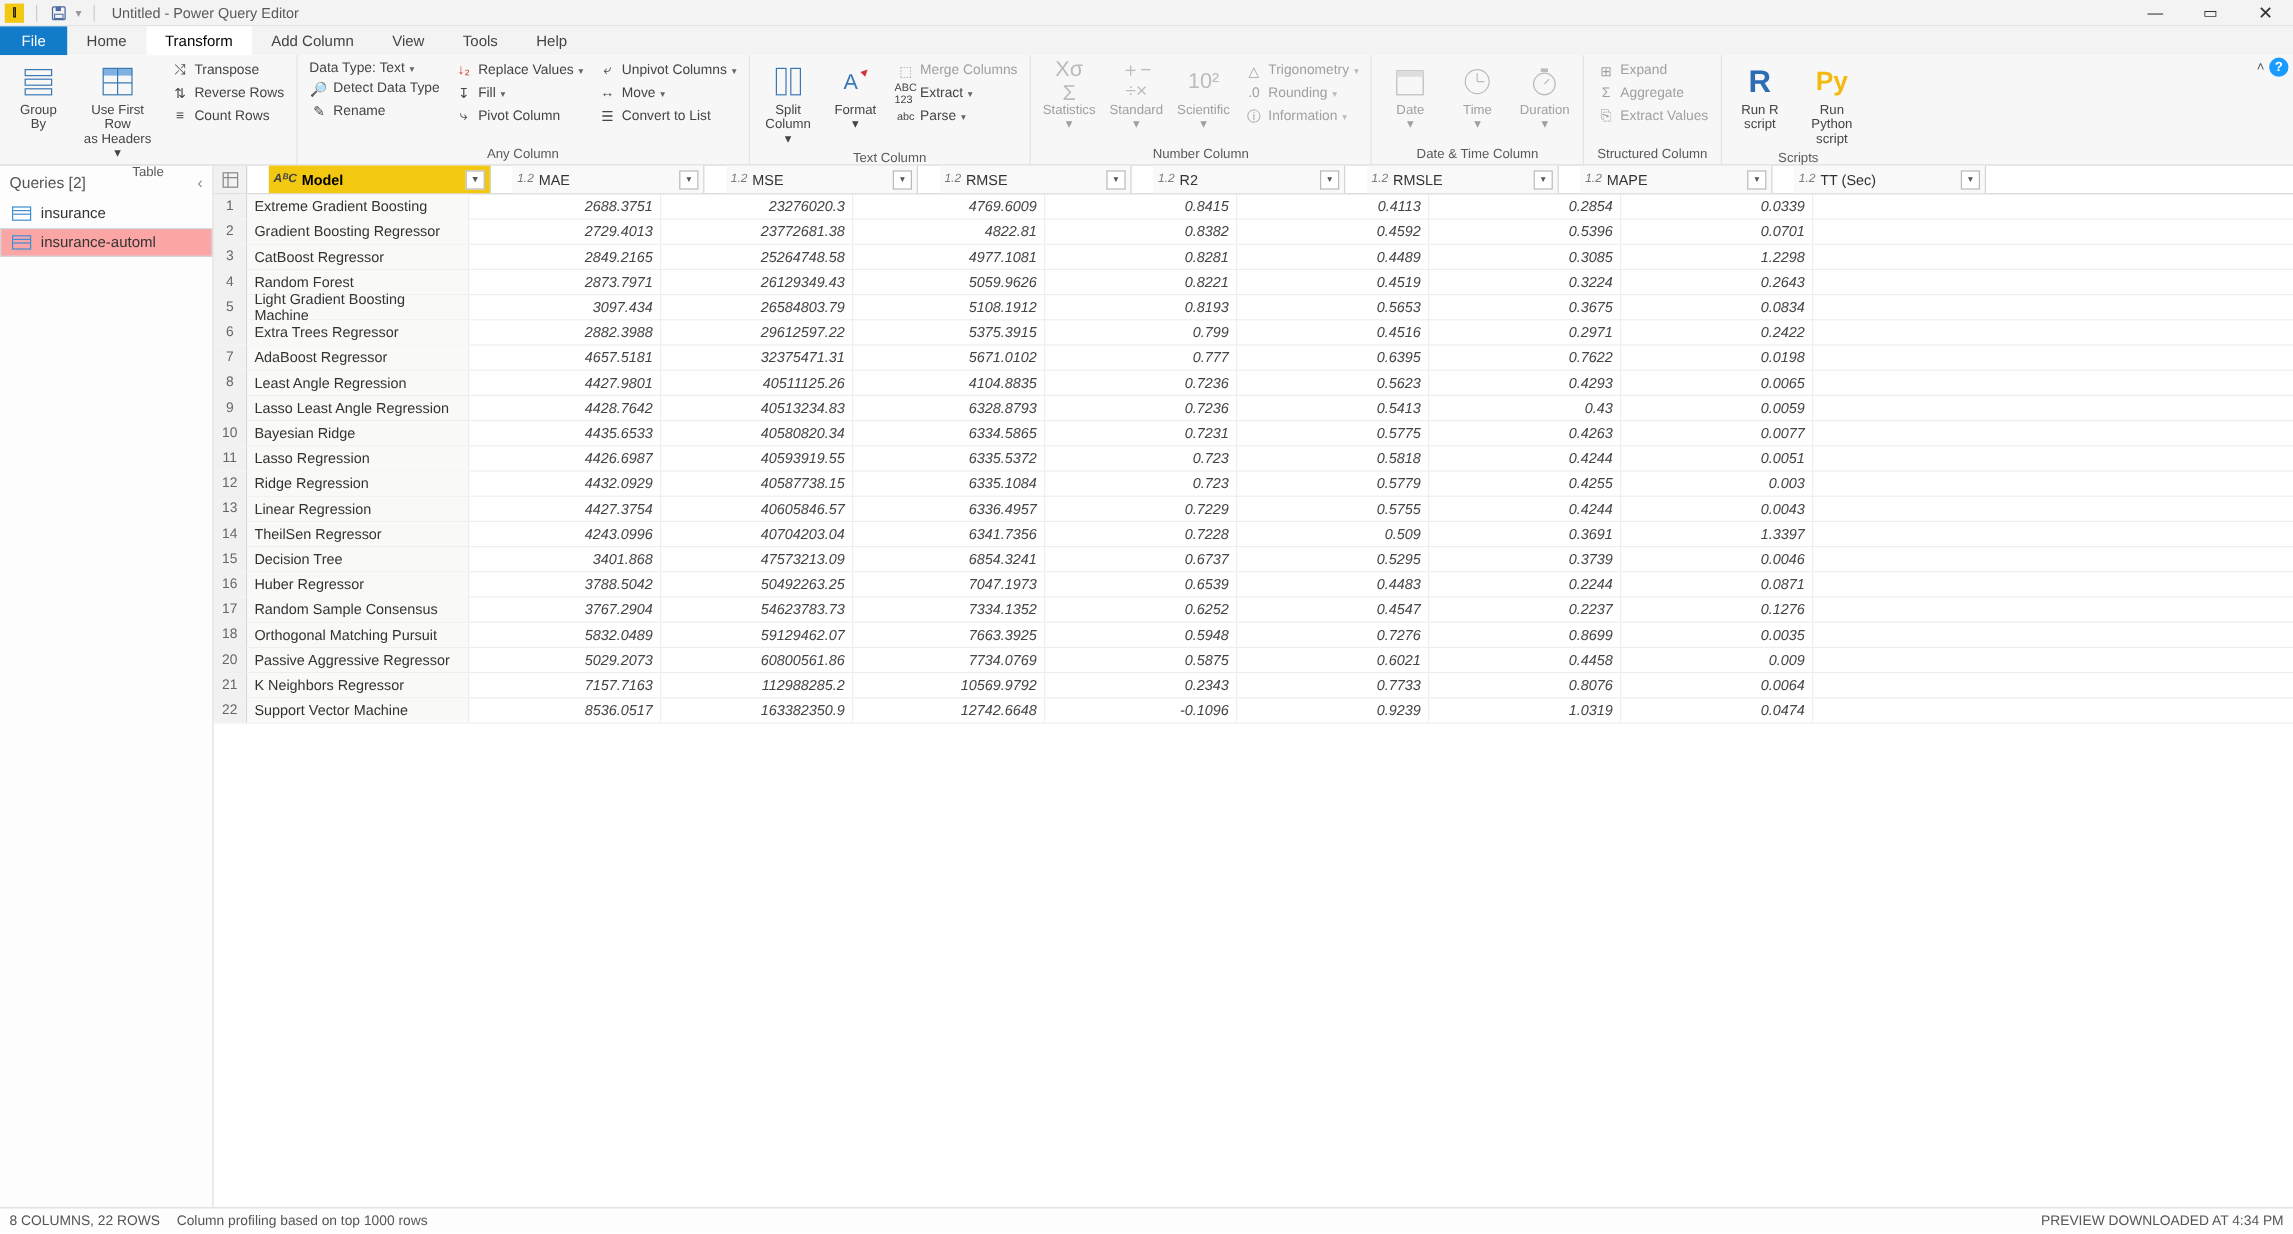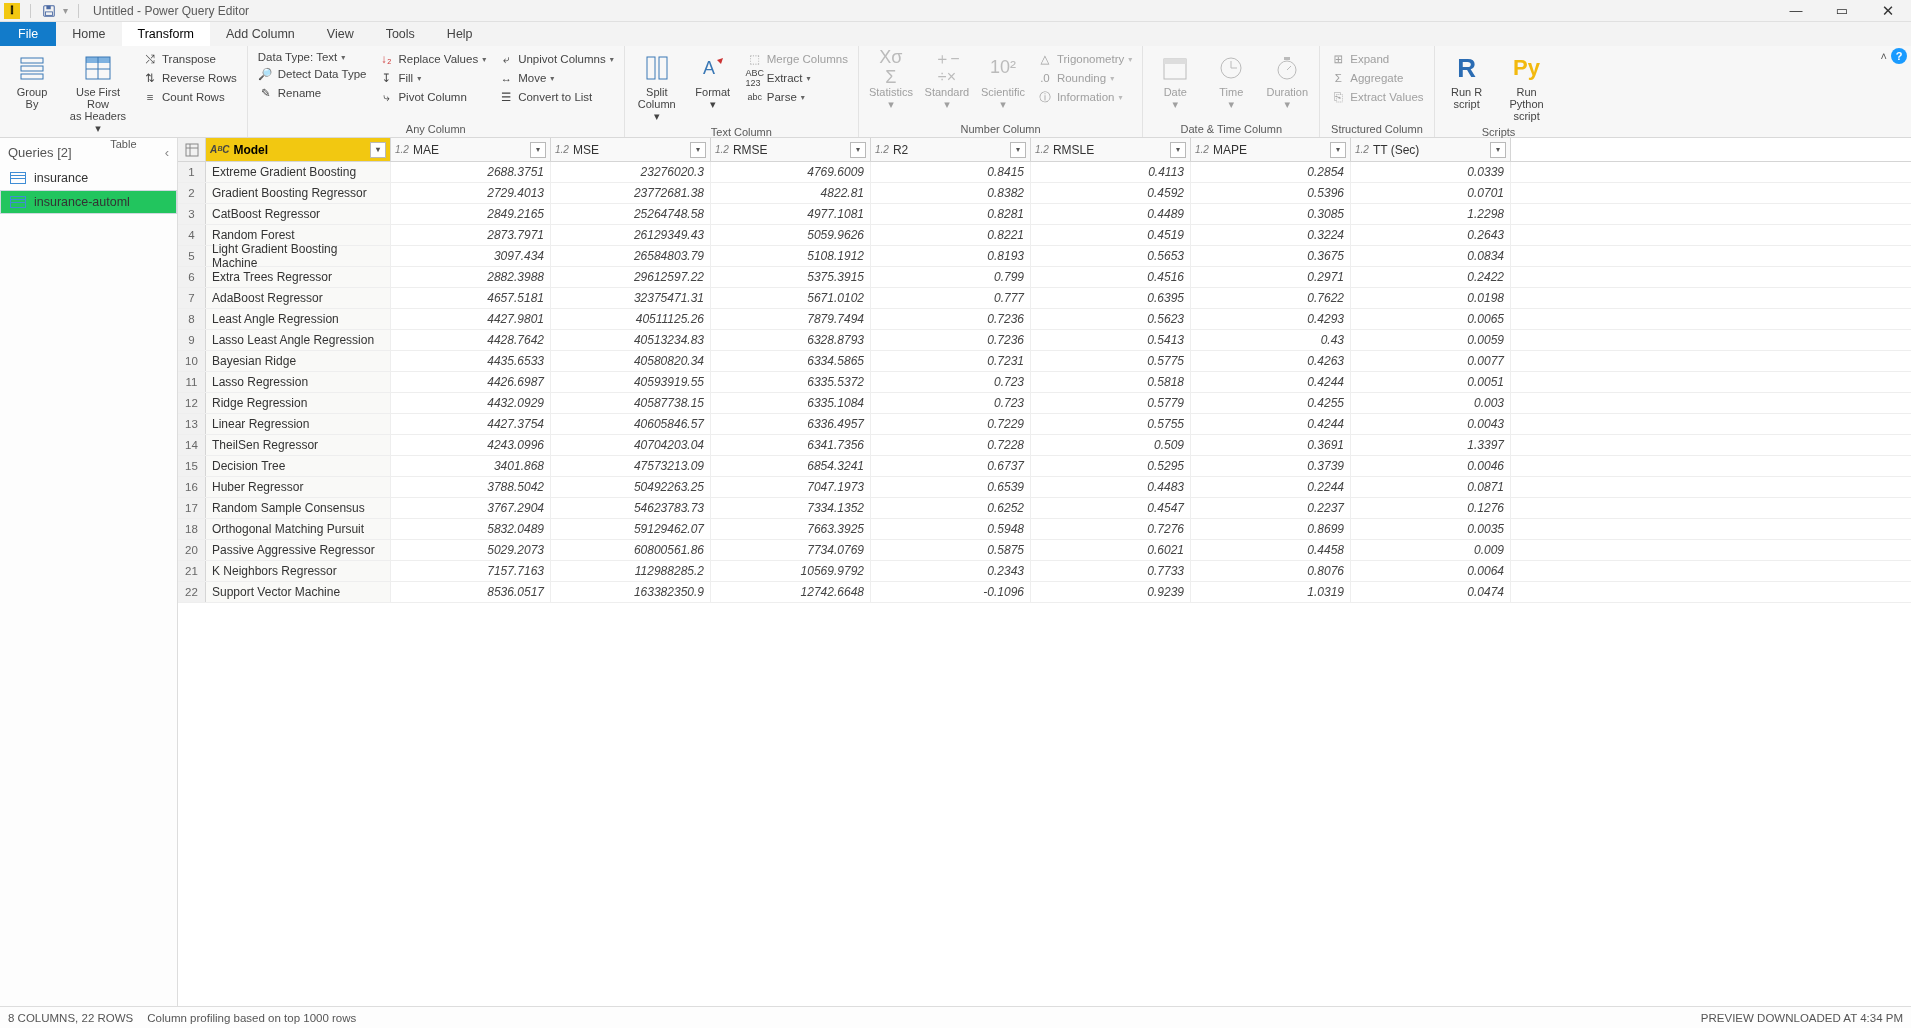--- a/index.html
+++ b/index.html
@@ -39,27 +39,27 @@
   .bigbtn { display:flex; flex-direction:column; align-items:center; justify-content:flex-start; padding:2px 4px; width:52px; text-align:center; font-size:11px; color:#444; line-height:1.1;}
   .bigbtn.dis { color:#a0a0a0;}
   .bigbtn .ic { width:32px; height:32px; display:flex; align-items:center; justify-content:center; margin-bottom:2px;}
   .smic { width:16px; height:16px; display:inline-flex; align-items:center; justify-content:center;}
 
   
   .main { flex:1; display:flex; min-height:0;}
   .queries { width:178px; border-right:1px solid #ddd; background:#fdfdfd; display:flex; flex-direction:column;}
   .queries .hdr { height:28px; display:flex; align-items:center; justify-content:space-between; padding:0 8px; font-size:13px; color:#555;}
   .queries .item { height:24px; display:flex; align-items:center; gap:8px; padding:0 10px; font-size:12.5px;}
-  .queries .item.sel { background:#22c55e; border:1px solid #d0d9e0; padding:0 9px;}
+  .queries .item.sel { background:#fca5a5; border:1px solid #d0d9e0; padding:0 9px;}
   .queries .tic { width:16px; height:12px; border:1px solid #3f8dd5; display:inline-block; position:relative;}
   .queries .tic::before { content:""; position:absolute; left:0; right:0; top:2px; height:1px; background:#3f8dd5;}
   .queries .tic::after { content:""; position:absolute; left:0; right:0; top:5px; height:1px; background:#3f8dd5;}
 
   .grid { flex:1; display:flex; flex-direction:column; min-width:0;}
-  .ghdr { display:flex; height:24px; border-bottom:1px solid #d5d5d5;}
+  .ghdr { display:flex; height:24px; border-bottom:1px solid #d5d5d5;gap:18px;}
   .corner { width:28px; background:#f1f1f1; border-right:1px solid #d5d5d5; display:flex; align-items:center; justify-content:center;}
   .col { display:flex; align-items:center; border-right:1px solid #d5d5d5; padding:0 4px; font-size:12px; color:#333; background:#f9f9f9; position:relative;}
   .col.model { background:#f2c811; color:#000; font-weight:600;}
   .col .typ { font-size:10px; color:#7a7a7a; margin-right:4px; font-style:italic;}
   .col.model .typ { color:#444;}
   .col .name { flex:1; white-space:nowrap; overflow:hidden;}
   .col .dd { width:16px; height:16px; border:1px solid #b9b9b9; background:#fff; display:flex; align-items:center; justify-content:center; font-size:8px; color:#555; margin-left:auto;}
   .c-model { width:185px;}
   .c-num { width:160px;}
 
@@ -512,21 +512,21 @@
             <div class="cell num">0.777</div>
             <div class="cell num">0.6395</div>
             <div class="cell num">0.7622</div>
             <div class="cell num">0.0198</div>
           </div>
           <div class="row">
             <div class="rn">8</div>
             <div class="cell model">Least Angle Regression</div>
             <div class="cell num">4427.9801</div>
             <div class="cell num">40511125.26</div>
-            <div class="cell num">7879.7494</div>
+            <div class="cell num">4104.8835</div>
             <div class="cell num">0.7236</div>
             <div class="cell num">0.5623</div>
             <div class="cell num">0.4293</div>
             <div class="cell num">0.0065</div>
           </div>
           <div class="row">
             <div class="rn">9</div>
             <div class="cell model">Lasso Least Angle Regression</div>
             <div class="cell num">4428.7642</div>
             <div class="cell num">40513234.83</div>

